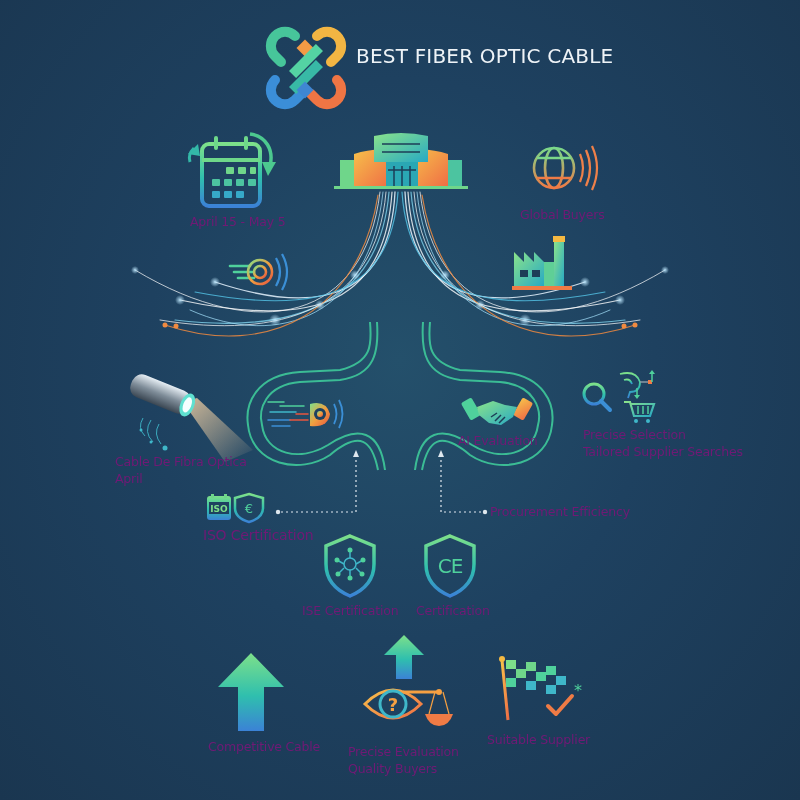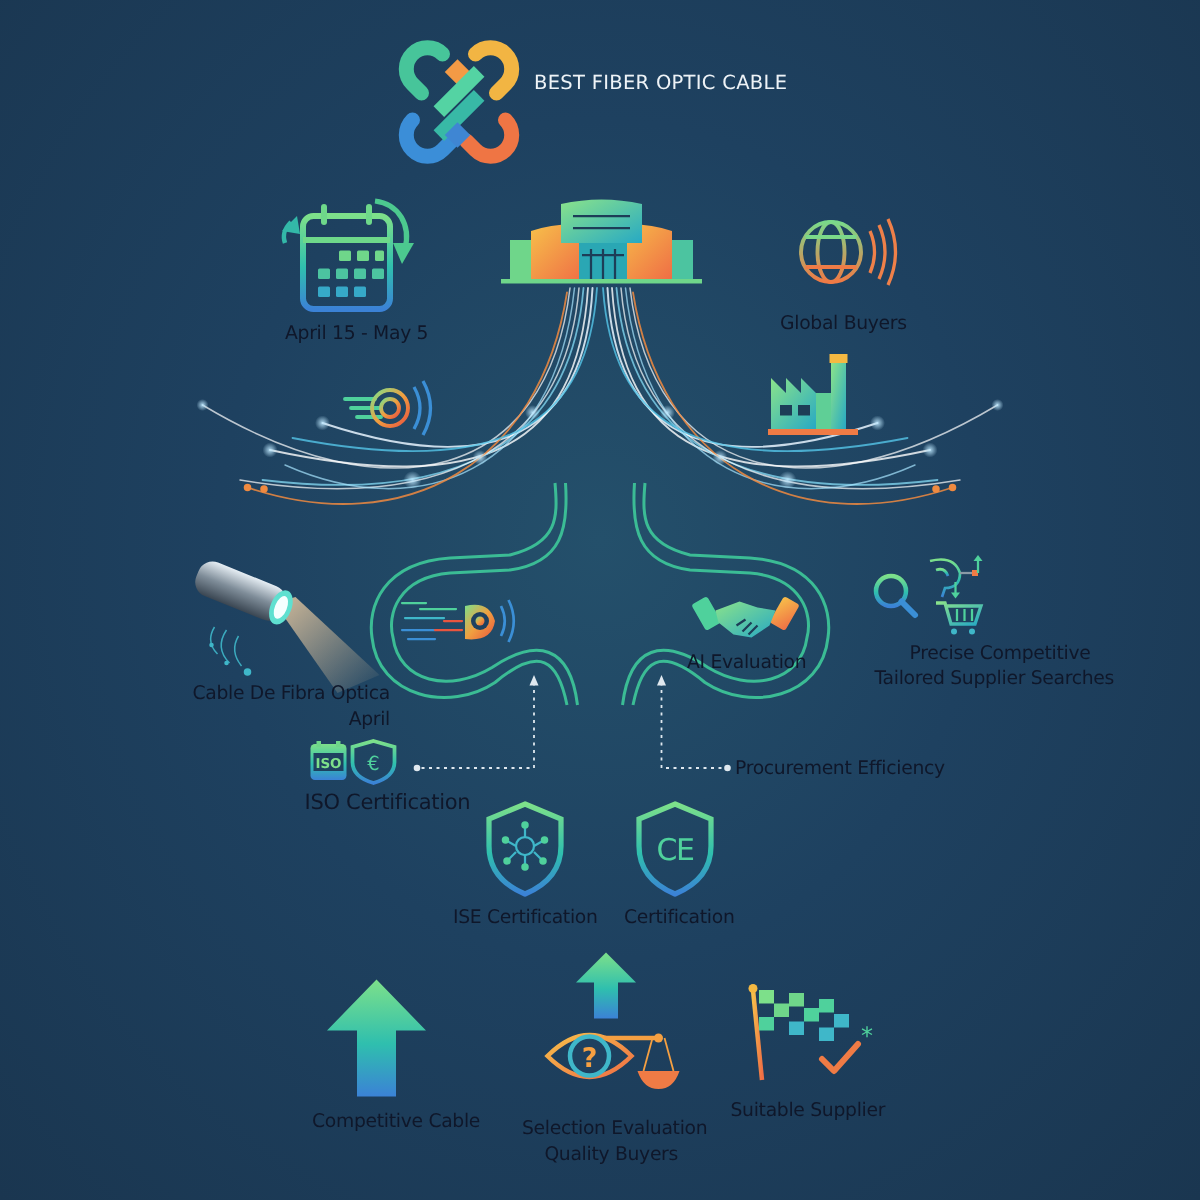--- a/index.html
+++ b/index.html
@@ -5,26 +5,26 @@
     html, body { margin: 0; padding: 0; }
     body {
       width: 800px; height: 800px; overflow: hidden;
       background: radial-gradient(ellipse at 50% 45%, #24506b 0%, #1e4160 45%, #1a3650 100%);
       font-family: "DejaVu Sans", "Liberation Sans", sans-serif;
       color: #e8eef3;
       position: relative;
     }
     .abs { position: absolute; }
     .label {
-      position: absolute; font-size: 12.5px; color: #0f172a; text-align: right;
+      position: absolute; font-size: 12.5px; color: #701a75; text-align: left;
       white-space: nowrap; letter-spacing: -0.2px; line-height: 17px;
     }
     .small { font-size: 14px; }
     .title {
-      position: absolute; left: 356px; top: 43px; font-size: 13px; line-height: 26px;
+      position: absolute; left: 356px; top: 43px; font-size: 20px; line-height: 26px;
       color: #eef3f7; letter-spacing: 0.2px;
     }
     svg { overflow: visible; }
   </style>
 </head>
 <body>
 
 <svg width="0" height="0" class="abs" style="left:0;top:0">
   <defs>
     <linearGradient id="gGreenBlue" x1="0" y1="0" x2="0" y2="1">
@@ -302,21 +302,21 @@
   </g>
   <g stroke="#4fd19c" stroke-width="1.5">
       <line x1="58" y1="34" x2="58" y2="42"></line>
       <line x1="63" y1="34" x2="63" y2="42"></line>
       <line x1="68" y1="34" x2="68" y2="42"></line>
     </g>
   <circle cx="56" cy="49" r="2" fill="#3fb7c9"></circle>
     <circle cx="68" cy="49" r="2" fill="#3fb7c9"></circle>
 </svg>
 <div class="label" style="left:583px;top:426px;width:144px;">
-  <div>Precise Competitive</div>
+  <div>Precise Selection</div>
   <div>Tailored Supplier Searches</div>
 </div>
 
 <svg class="abs" style="left:205px;top:492px" width="64" height="32" viewBox="0 0 64 32">
   <rect x="2" y="4" width="24" height="24" rx="3" fill="url(#gGreenBlue)"></rect>
   <rect x="6" y="2" width="3" height="4" fill="#6fd68a"></rect>
     <rect x="19" y="2" width="3" height="4" fill="#6fd68a"></rect>
   <rect x="4" y="10" width="20" height="12" fill="#1e4160"></rect>
   <text x="14" y="20" font-family="DejaVu Sans, sans-serif" font-size="9" font-weight="bold" fill="#7de08a" text-anchor="middle">ISO</text>
   <path d="M44 2 L58 6 L58 16 Q58 26 44 30 Q30 26 30 16 L30 6 Z" fill="none" stroke="url(#gGreenBlue)" stroke-width="2.5"></path>
@@ -367,21 +367,21 @@
   <path d="M2 24 Q30 -4 58 24 Q30 52 2 24 Z" fill="none" stroke="url(#gOrangeYellow)" stroke-width="3"></path>
   <circle cx="30" cy="24" r="13" fill="#1e4160" stroke="#3fb7c9" stroke-width="3"></circle>
   <text x="30" y="31" font-family="DejaVu Sans, sans-serif" font-size="18" font-weight="bold" fill="#f5a042" text-anchor="middle">?</text>
   <line x1="40" y1="12" x2="76" y2="12" stroke="#f5a042" stroke-width="3"></line>
   <circle cx="76" cy="12" r="3" fill="#f5a042"></circle>
   <line x1="72" y1="12" x2="66" y2="34" stroke="#f5a042" stroke-width="1.2"></line>
   <line x1="80" y1="12" x2="86" y2="34" stroke="#f5a042" stroke-width="1.2"></line>
   <path d="M62 34 L90 34 Q86 46 76 46 Q66 46 62 34 Z" fill="#ef7b45"></path>
 </svg>
 <div class="label" style="left:348px;top:743px;width:104px;">
-  <div>Selection Evaluation</div>
+  <div>Precise Evaluation</div>
   <div>Quality Buyers</div>
 </div>
 
 <svg class="abs" style="left:494px;top:654px" width="92" height="70" viewBox="0 0 92 70">
   <line x1="8" y1="6" x2="14" y2="66" stroke="url(#gOrangeYellow)" stroke-width="3"></line>
   <circle cx="8" cy="5" r="3" fill="#f5b942"></circle>
   <g>
     <rect x="12" y="6" width="10" height="9" fill="#7de08a"></rect>
       <rect x="32" y="8" width="10" height="9" fill="#6fd68a"></rect>
       <rect x="52" y="12" width="10" height="9" fill="#4fd19c"></rect>

